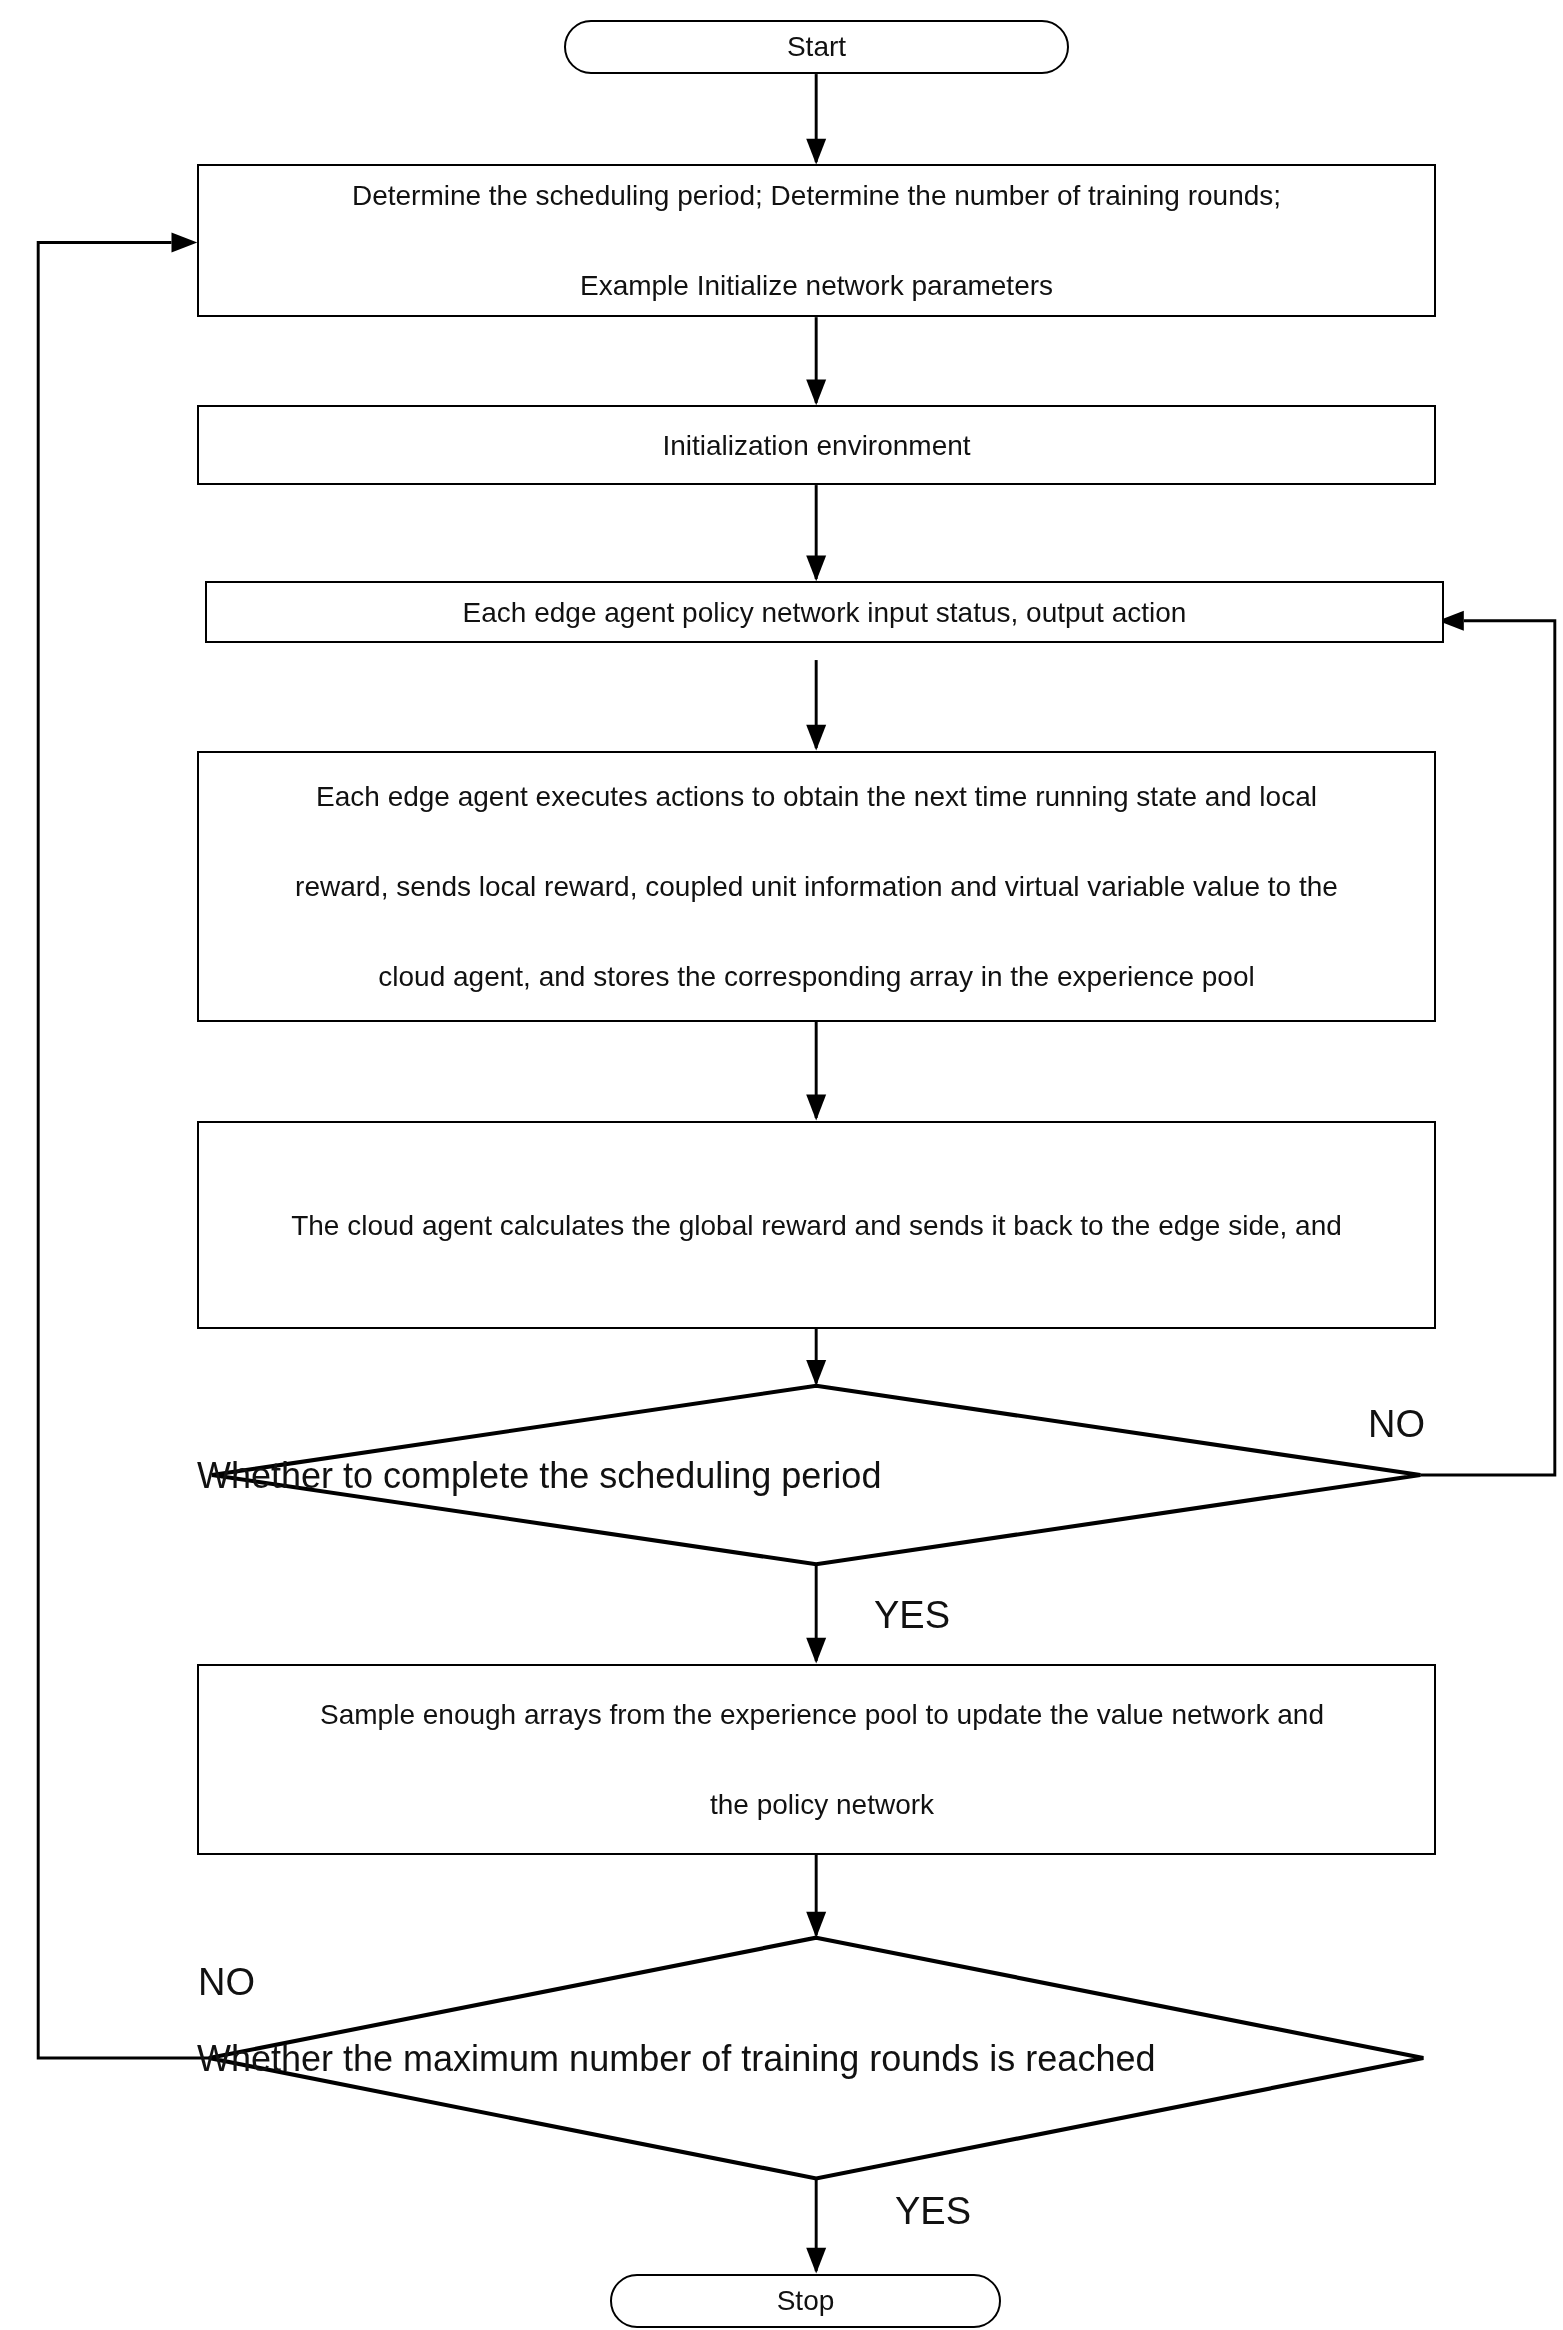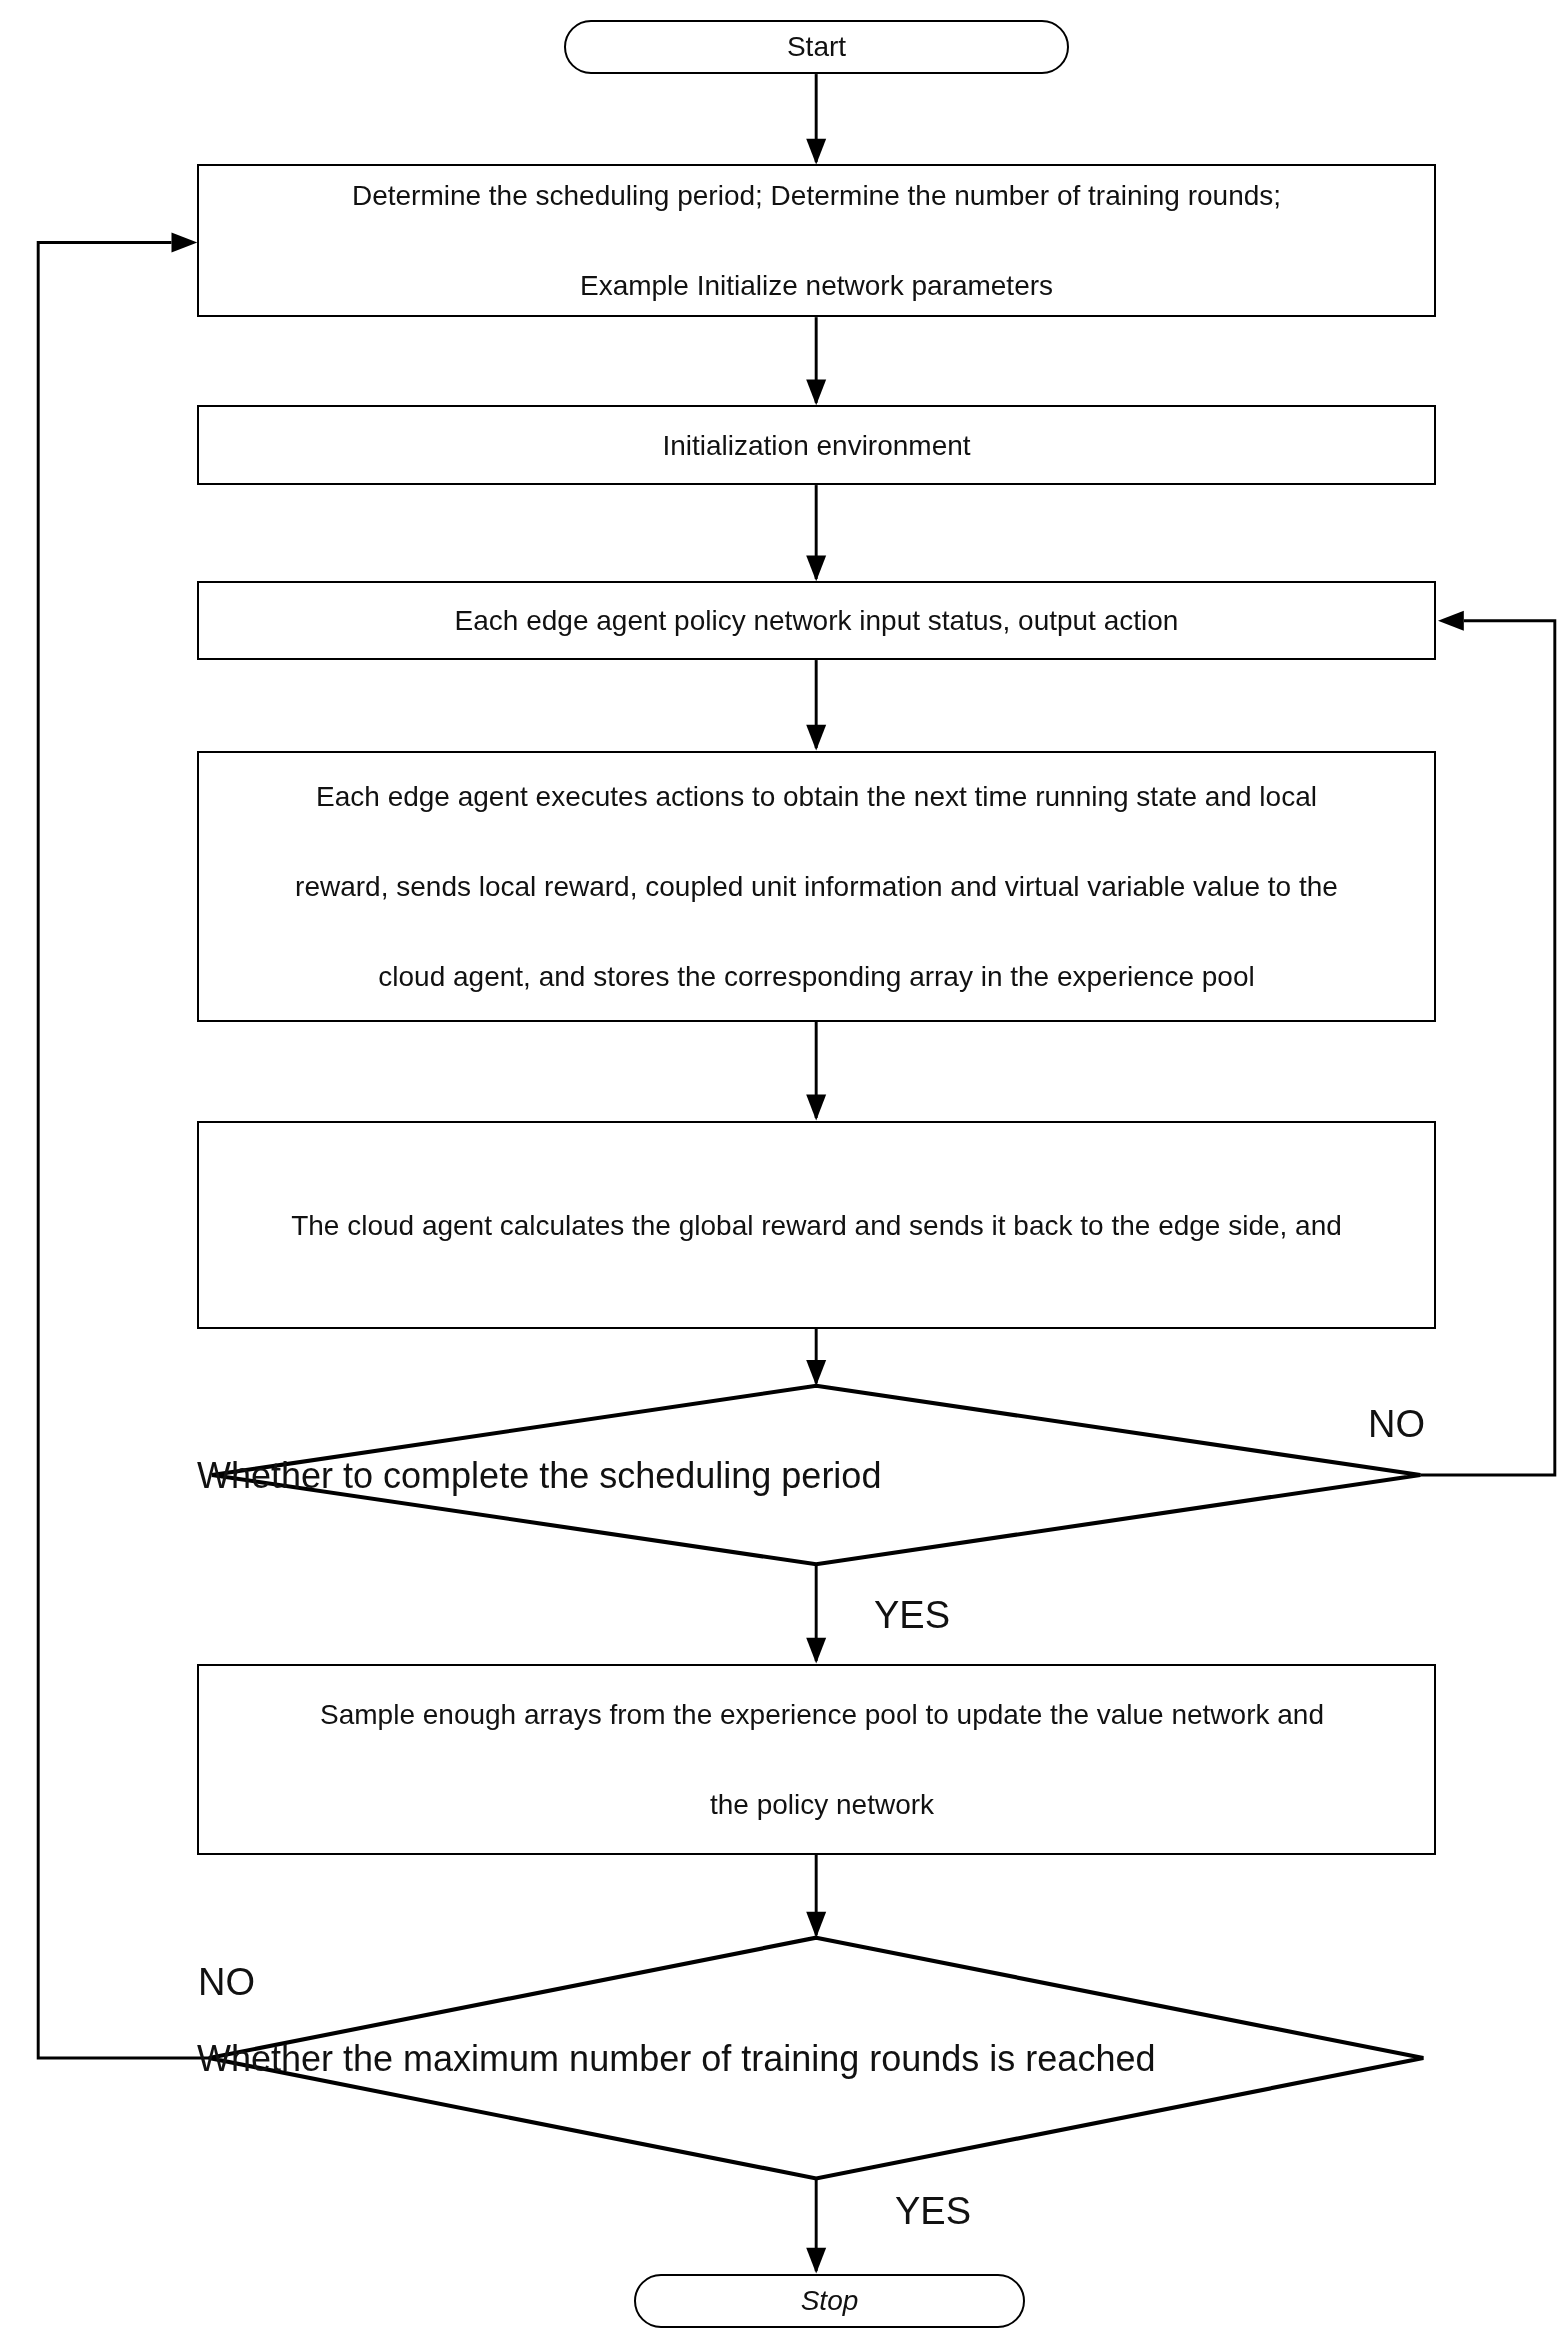--- a/index.html
+++ b/index.html
@@ -116,21 +116,21 @@
 
   <div class="node process" style="left:177px; top:164px; width:1239px; height:153px;">
     <div>Determine the scheduling period; Determine the number of training rounds;</div>
     <div>Example Initialize network parameters</div>
   </div>
 
   <div class="node process" style="left:177px; top:405px; width:1239px; height:80px;">
     <div>Initialization environment</div>
   </div>
 
-  <div class="node process" style="left:177px; top:581px; width:1239px; height:79px;">
+  <div class="node process" style="left:185px; top:581px; width:1239px; height:62px;">
     <div>Each edge agent policy network input status, output action</div>
   </div>
 
   <div class="node process" style="left:177px; top:751px; width:1239px; height:271px;">
     <div>Each edge agent executes actions to obtain the next time running state and local</div>
     <div>reward, sends local reward, coupled unit information and virtual variable value to the</div>
     <div>cloud agent, and stores the corresponding array in the experience pool</div>
   </div>
 
   <div class="node process" style="left:177px; top:1121px; width:1239px; height:208px;">
@@ -139,21 +139,21 @@
 
   <div class="decision-label" style="left:177px; top:1455px; width:1239px;">Whether to complete the scheduling period</div>
 
   <div class="node process" style="left:177px; top:1664px; width:1239px; height:191px;padding-left:11px;">
     <div>Sample enough arrays from the experience pool to update the value network and</div>
     <div>the policy network</div>
   </div>
 
   <div class="decision-label" style="left:177px; top:2038px; width:1239px;">Whether the maximum number of training rounds is reached</div>
 
-  <div class="node terminator" style="left:614px; top:2274px; width:391px; height:54px;font-style:italic;">
+  <div class="node terminator" style="left:590px; top:2274px; width:391px; height:54px;">
     <span>Stop</span>
   </div>
 
   <div class="edge-label" style="left:1348px; top:1408px;">NO</div>
   <div class="edge-label" style="left:854px; top:1599px;">YES</div>
   <div class="edge-label" style="left:178px; top:1966px;">NO</div>
   <div class="edge-label" style="left:875px; top:2195px;">YES</div>
 
 </div>
 

